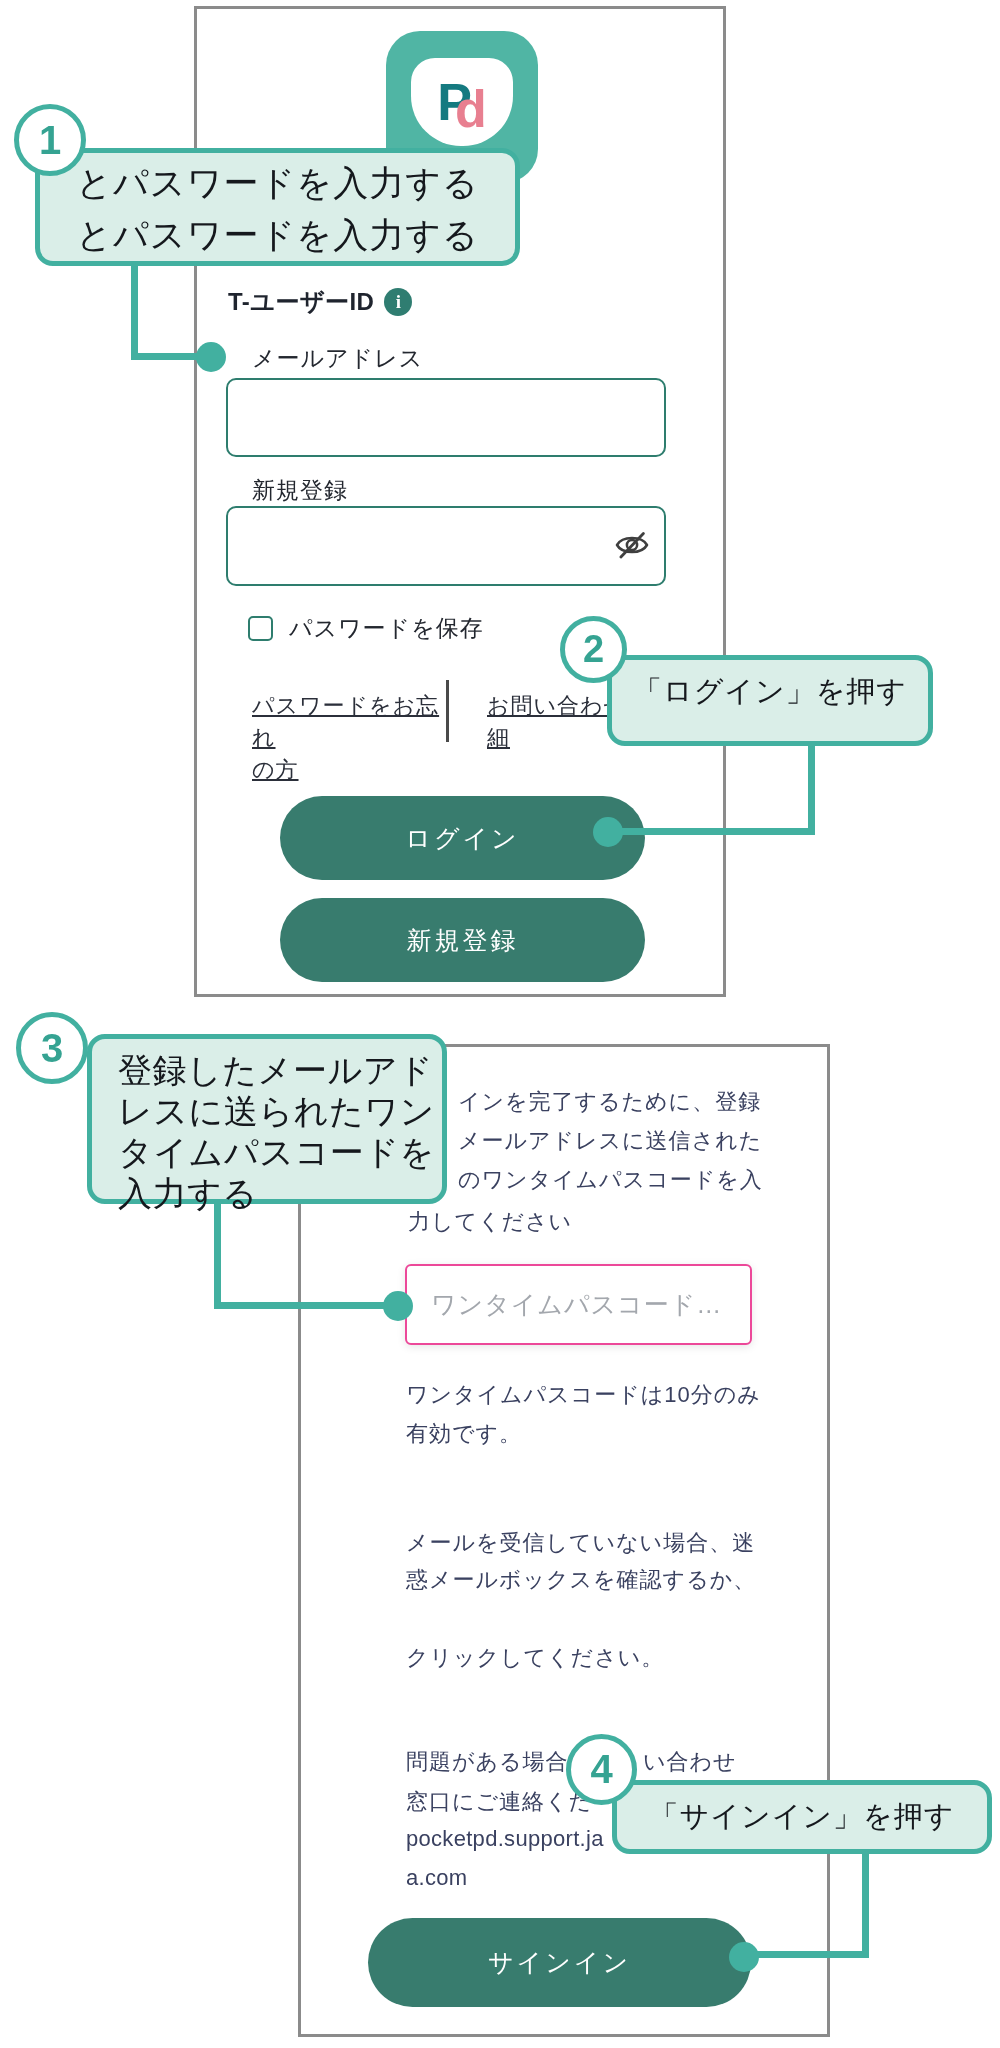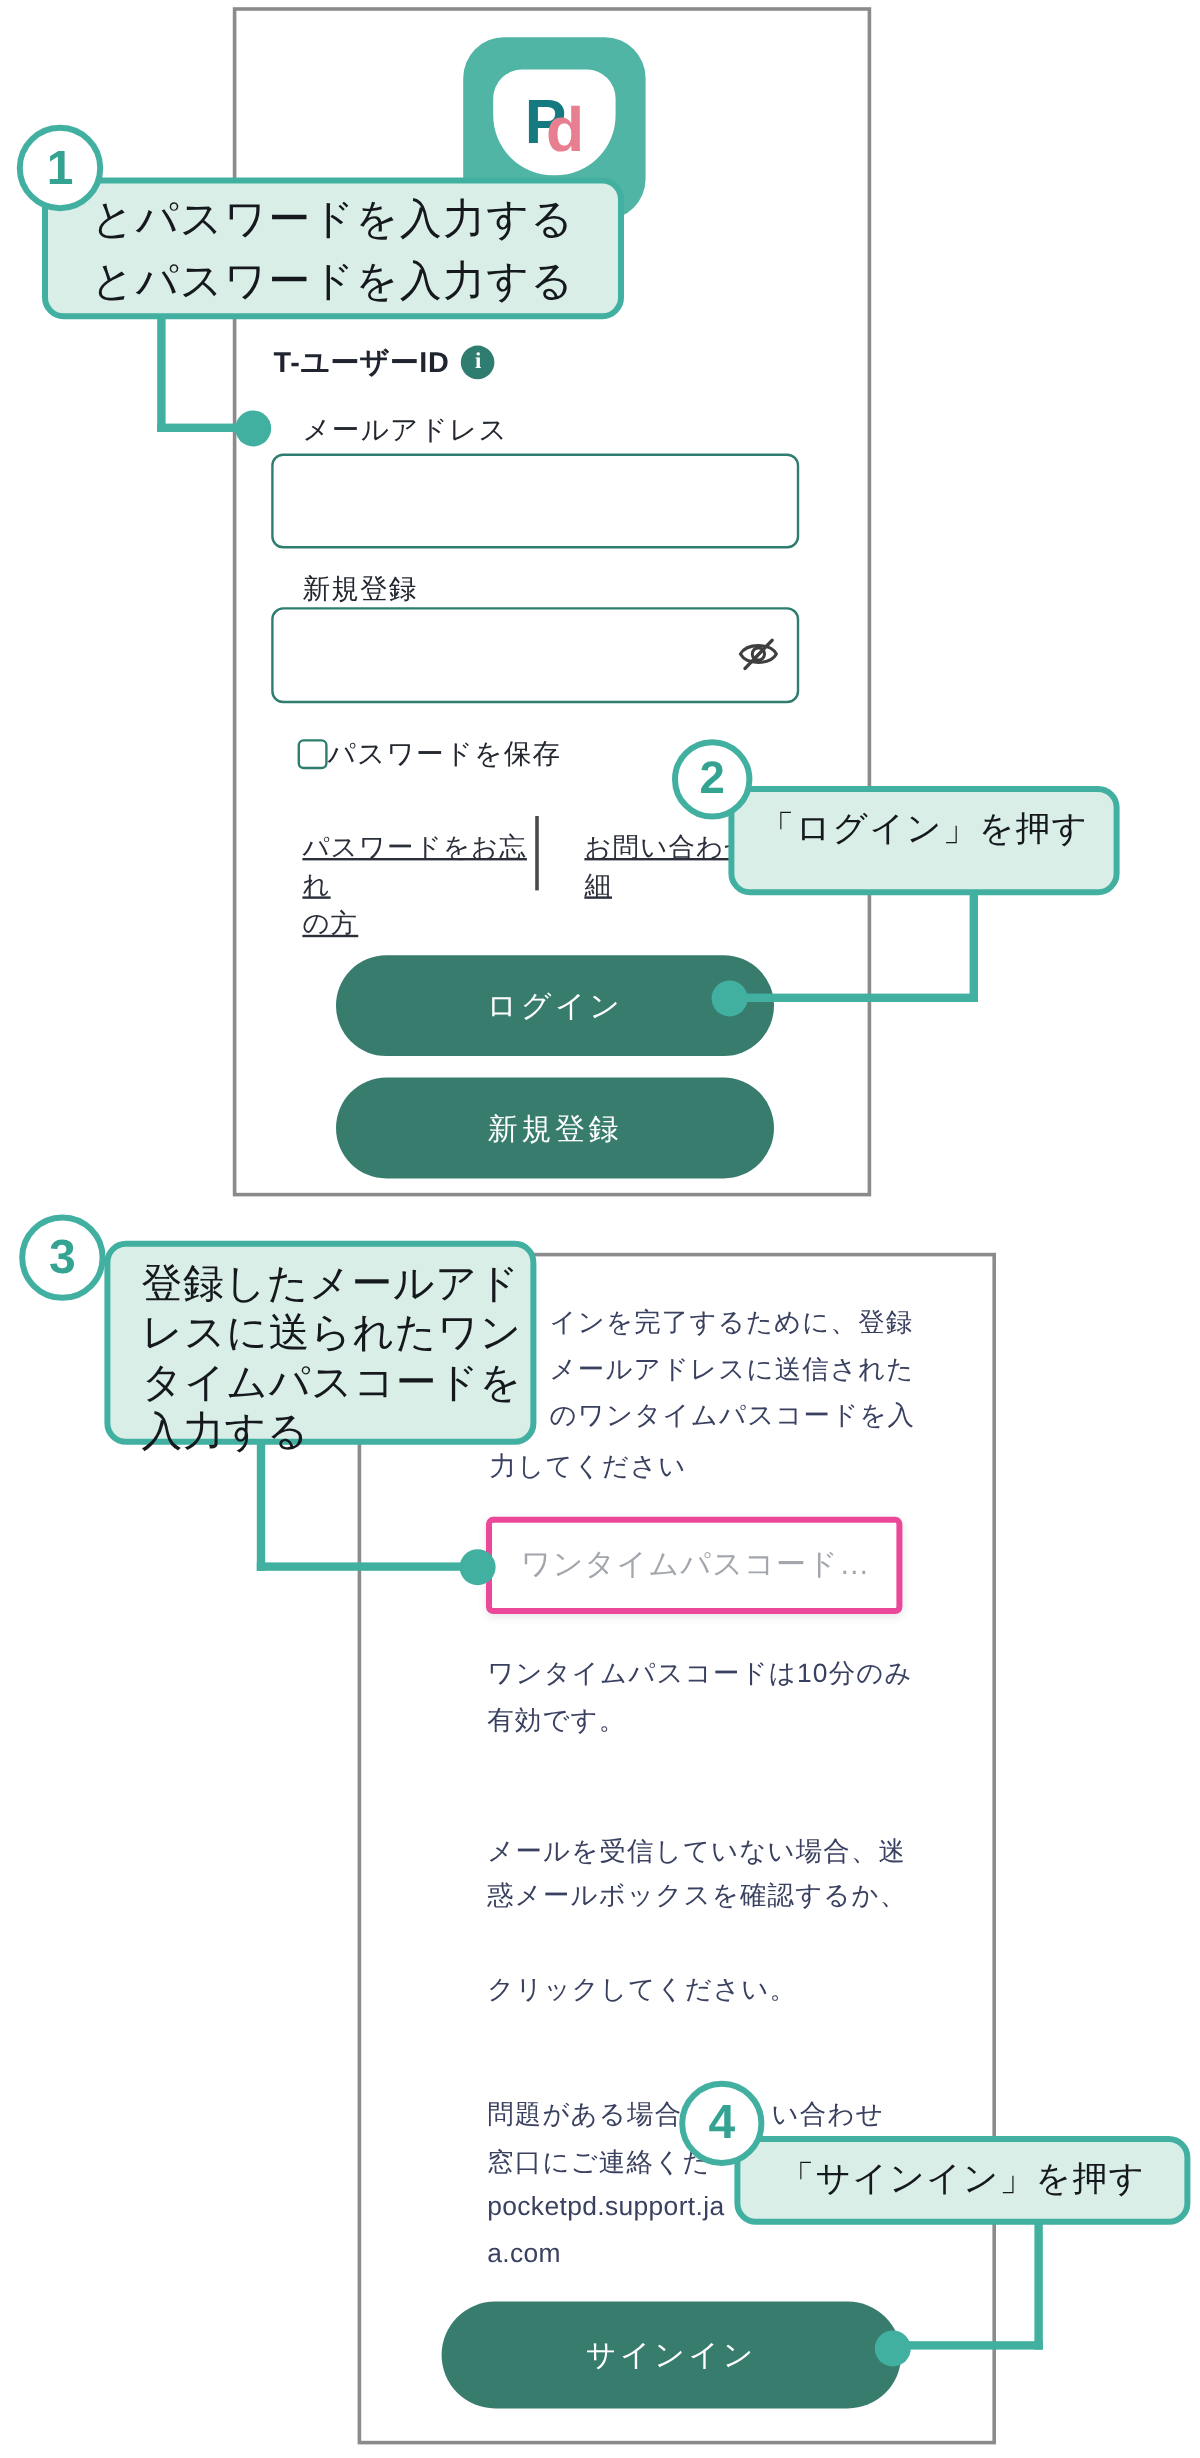--- a/index.html
+++ b/index.html
@@ -31,39 +31,39 @@
   #email-label { top:334px; }
   #password-label { top:466px; }
   .text-input { position:absolute; left:29px; width:440px; height:79px; background:#fff;
                 border:2.5px solid #2e7d6e; border-radius:10px; font-size:24px; padding:0 60px 0 20px; color:#222; outline:none; }
   #email-input { top:369px; }
   #password-input { top:497px; height:80px; }
   .eye-icon { position:absolute; left:417px; top:518px; width:36px; height:36px; cursor:pointer; }
 
   .save-row { position:absolute; left:51px; top:604px; display:flex; align-items:center; }
   .checkbox { width:25px; height:25px; border:2.5px solid #2e7d6e; border-radius:5px; background:#fff; cursor:pointer; }
-  .save-label { font-size:23px; color:#23272f; margin-left:0; letter-spacing:1px; }
+  .save-label { font-size:23px; color:#23272f; margin-left:16px; letter-spacing:1px; }
 
   .link { position:absolute; font-size:22px; line-height:32px; color:#2b2f3a;
           text-decoration:underline; letter-spacing:1px; cursor:pointer;margin-left:12px; }
   #forgot-link { left:43px; top:681px; width:210px; }
   #contact-link { left:278px; top:681px; width:200px; }
   .link-divider { position:absolute; left:249px; top:671px; width:3px; height:62px; background:#4a4a4a; }
 
   .pill-btn { position:absolute; left:83px; width:365px; height:84px; border-radius:42px;
               background:#387c6e; border:none; color:#fff; font-size:25px; letter-spacing:3px; cursor:pointer;
               display:flex; align-items:center; justify-content:center; font-family:inherit; }
   #login-btn { top:787px; }
   #register-btn { top:889px; }
 
   
   .s2-line { position:absolute; font-size:22px; color:#3a4160; letter-spacing:1px; white-space:nowrap; }
   .latin { letter-spacing:0.3px; }
   .otp-input { position:absolute; left:104px; top:217px; width:347px; height:81px; background:#fff;
-               border:5px solid #ec4899; border-radius:6px; box-shadow:0 2px 8px rgba(0,0,0,0.10);
+               border:2px solid #ec4899; border-radius:6px; box-shadow:0 2px 8px rgba(0,0,0,0.10);
                font-size:25px; color:#a16207; padding:0 18px 0 24px; outline:none; font-family:inherit; letter-spacing:1px; }
   .otp-input::placeholder { color:#a3a7ad; opacity:1; }
   #signin-btn { left:67px; top:871px; width:383px; height:89px; border-radius:45px; }
 
   
   .callout { position:absolute; background:#daeee8; border:5px solid #42b0a0; border-radius:18px; z-index:10; color:#15181d; }
   .num-circle { position:absolute; background:#fff; border:5px solid #42b0a0; border-radius:50%; z-index:11;
                 display:flex; align-items:center; justify-content:center; font-weight:bold; color:#35a392; }
   .conn { position:absolute; background:#42b0a0; z-index:6; }
   .dot  { position:absolute; background:#42b0a0; border-radius:50%; z-index:7; width:30px; height:30px; }

